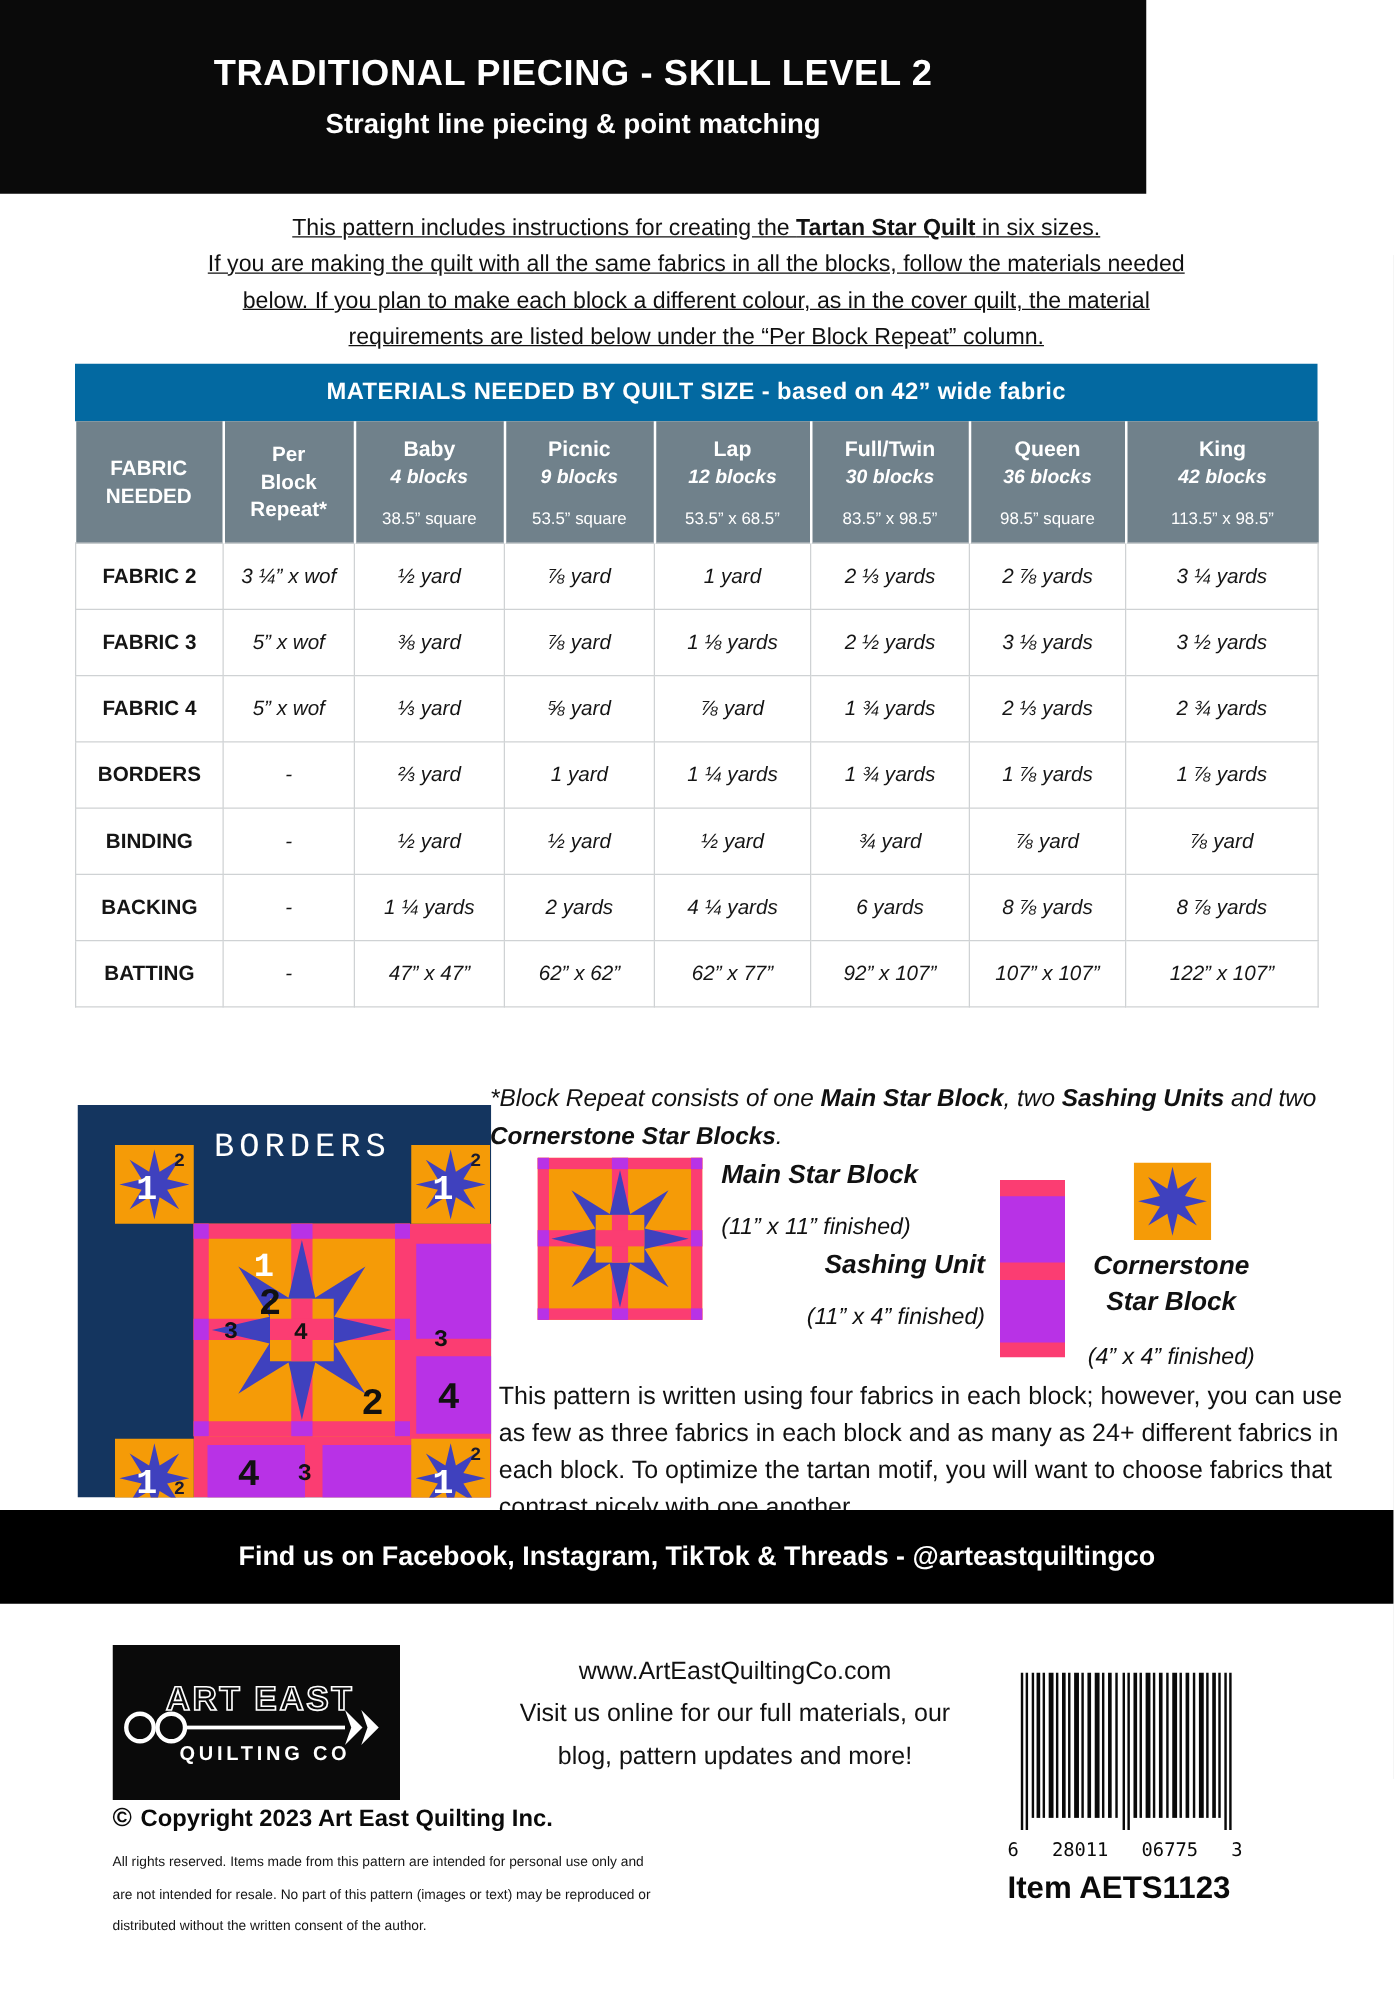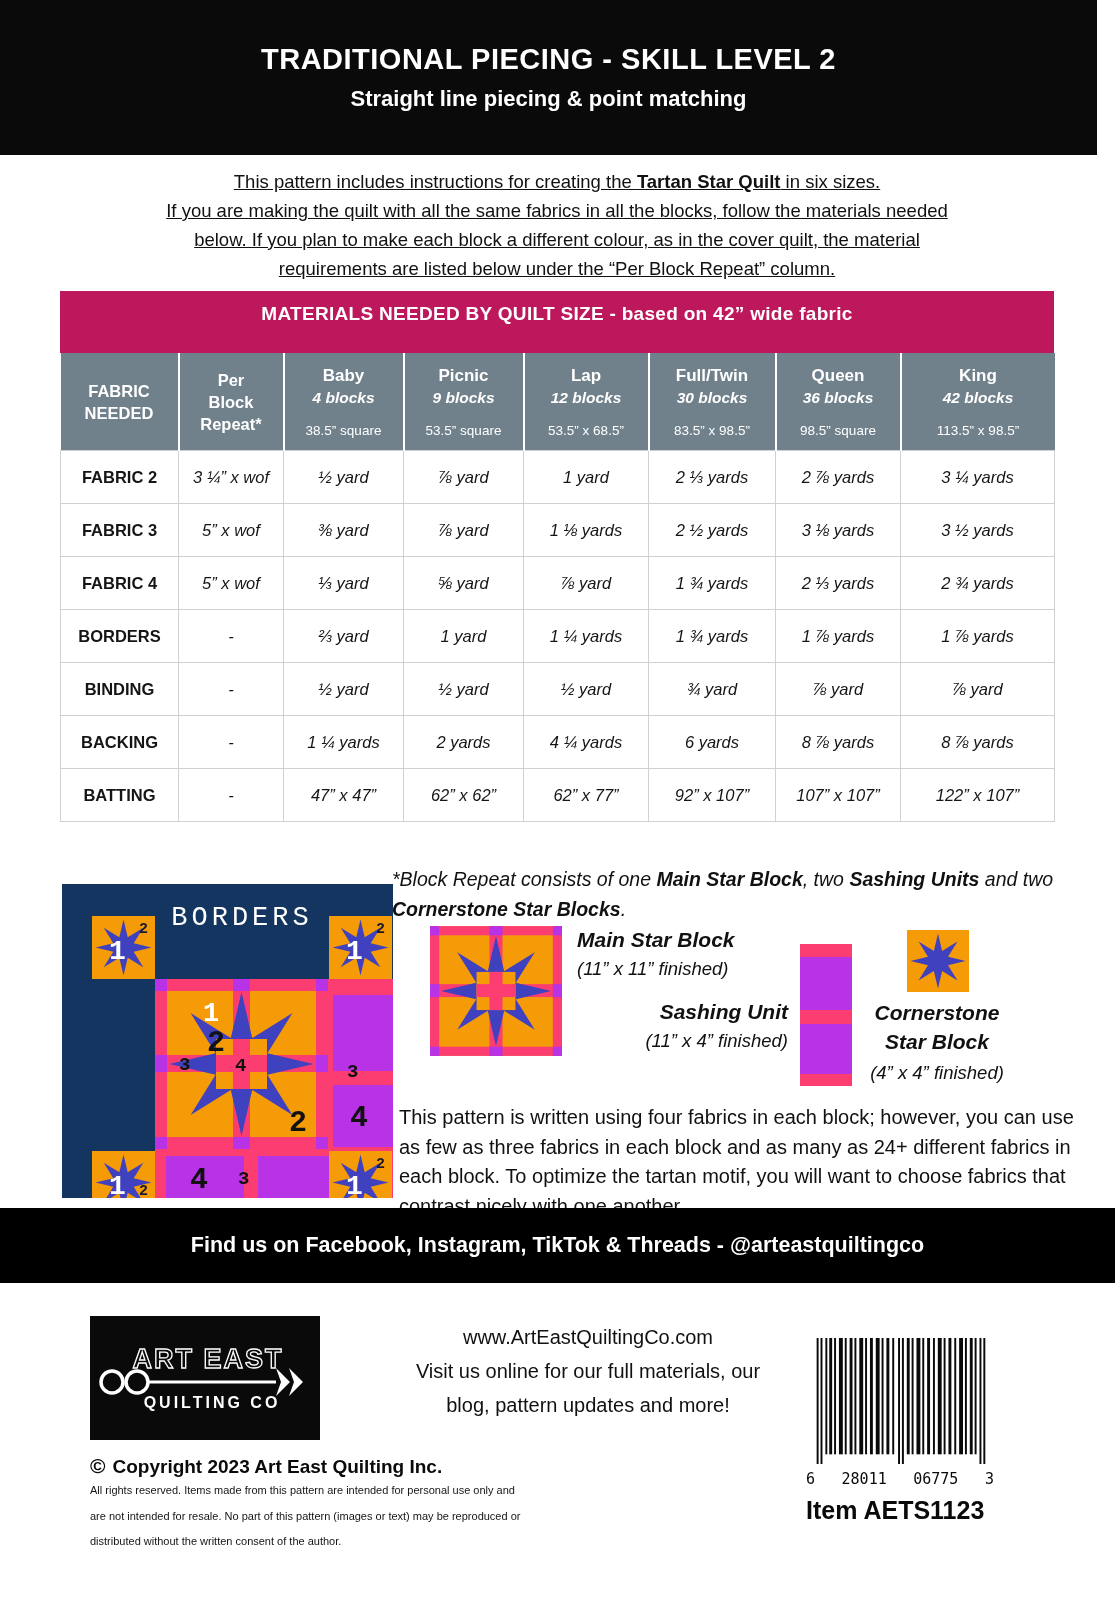--- a/index.html
+++ b/index.html
@@ -1,68 +1,68 @@
 <!DOCTYPE html>
 <html><head>
 <meta charset="utf-8">
 <style>
   html,body{margin:0;padding:0;background:#e8e8e8;}
   .page{position:relative;width:1115px;height:1600px;background:#ffffff;overflow:hidden;
         font-family:"Liberation Sans","DejaVu Sans",sans-serif;color:#1a1a1a;}
 
   
-  .top-black{position:absolute;left:0;top:0;width:1097px;height:155px;background:#0a0a0a;
+  .top-black{position:absolute;left:0;top:0;width:917px;height:155px;background:#0a0a0a;
              display:flex;flex-direction:column;align-items:center;justify-content:center;gap:10px;}
   .top-title{color:#fff;font-size:29px;font-weight:bold;letter-spacing:.5px;}
   .top-sub{color:#fff;font-size:22px;font-weight:bold;}
 
   
   .intro{position:absolute;left:77px;top:167px;width:960px;text-align:center;
          font-size:18.5px;line-height:29px;color:#111;text-decoration:underline;}
   .intro b{font-weight:bold;}
 
   
   .tbl-wrap{position:absolute;left:60px;top:291px;width:994px;}
-  .tbl-title{height:62px;line-height:46px;background:#be185d;color:#fff;text-align:center;
+  .tbl-title{height:46px;line-height:46px;background:#0369a1;color:#fff;text-align:center;
              font-size:19px;font-weight:bold;letter-spacing:.3px;}
   table.materials{border-collapse:collapse;width:994px;table-layout:fixed;}
   table.materials th{background:#70818b;color:#fff;border-left:2px solid #fff;vertical-align:middle;
                      height:97px;padding:0 2px;}
   table.materials th:first-child{border-left:none;}
   .cn{font-size:17px;font-weight:bold;}
   .cb{font-size:15.5px;font-style:italic;font-weight:bold;margin-top:3px;}
   .cs{font-size:13.5px;font-weight:normal;margin-top:16px;}
   .ch1{font-size:16.5px;font-weight:bold;line-height:22px;padding:0 12px;}
   table.materials td{background:#fff;border:1px solid #cfd2d4;height:50px;text-align:center;
                      font-size:16.5px;color:#151515;}
   td.rl{font-weight:bold;font-style:normal;font-size:16.5px;}
   td.pb,td.v{font-style:italic;}
 
   
   .block-note{position:absolute;left:392px;top:864px;width:668px;font-size:19.5px;
               font-style:italic;line-height:30px;color:#111;}
   .block-note b{font-weight:bold;}
   .main-label{position:absolute;left:577px;top:928px;width:260px;}
   .lbl-b{font-size:21px;font-weight:bold;font-style:italic;color:#111;}
-  .lbl-i{font-size:18.5px;font-style:italic;margin-top:6px;color:#111;}
+  .lbl-i{font-size:18.5px;font-style:italic;margin-top:18px;color:#111;}
   .sash-label{position:absolute;left:560px;top:1000px;width:228px;text-align:right;}
   .corner-label{position:absolute;left:852px;top:998px;width:170px;text-align:center;}
   .corner-label .lbl-b{display:block;line-height:29px;}
   .fabric-par{position:absolute;left:399px;top:1103px;width:676px;font-size:20px;
               line-height:29.5px;color:#111;}
 
   
   .social{position:absolute;left:0;top:1208px;width:1115px;height:75px;background:#000000;
           display:flex;align-items:center;justify-content:center;}
   .social span{color:#fff;font-size:21.5px;font-weight:bold;}
 
   
   .weblines{position:absolute;left:353px;top:1320px;width:470px;text-align:center;
             font-size:20px;line-height:34px;color:#111;}
-  .copyright{position:absolute;left:90px;top:1443px;font-size:19px;font-weight:bold;color:#0a0a0a;margin-top:11px;}
+  .copyright{position:absolute;left:90px;top:1443px;font-size:19px;font-weight:bold;color:#0a0a0a;}
   .copyright .csym{font-size:21px;margin-right:7px;}
   .fineprint{position:absolute;left:90px;top:1478px;width:660px;font-size:11px;
              line-height:25.5px;color:#151515;}
   .barcode-box{position:absolute;left:806px;top:1338px;width:188px;}
   .bar-digits{display:flex;justify-content:space-between;width:188px;margin-top:2px;
               font-size:15px;font-family:"DejaVu Sans Mono",monospace;color:#0a0a0a;}
   .item-no{position:absolute;left:806px;top:1496px;font-size:25px;font-weight:bold;color:#0a0a0a;}
 
   svg text{font-family:"Liberation Mono","DejaVu Sans Mono",monospace;}
 </style>

